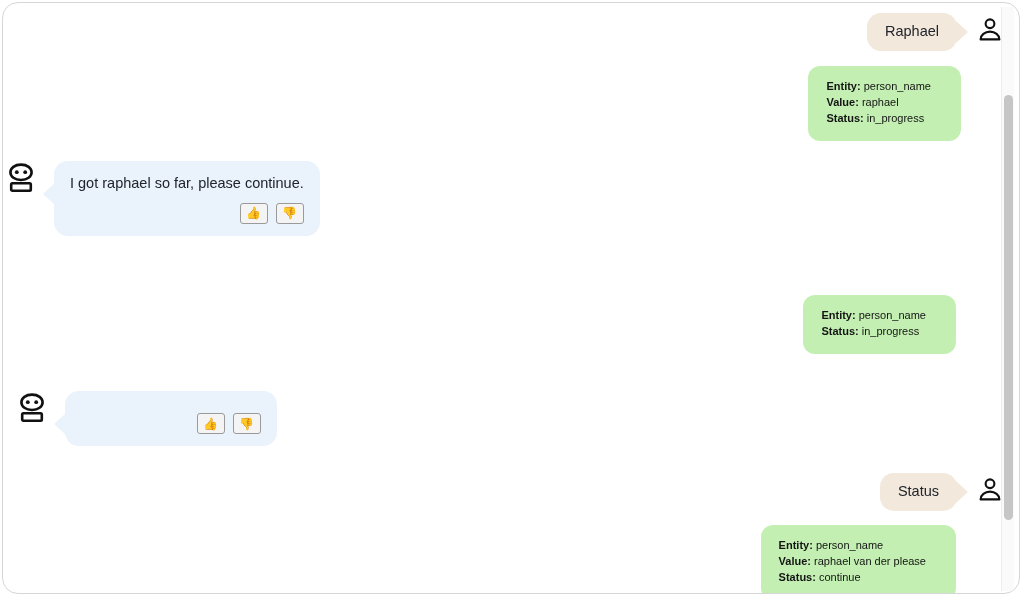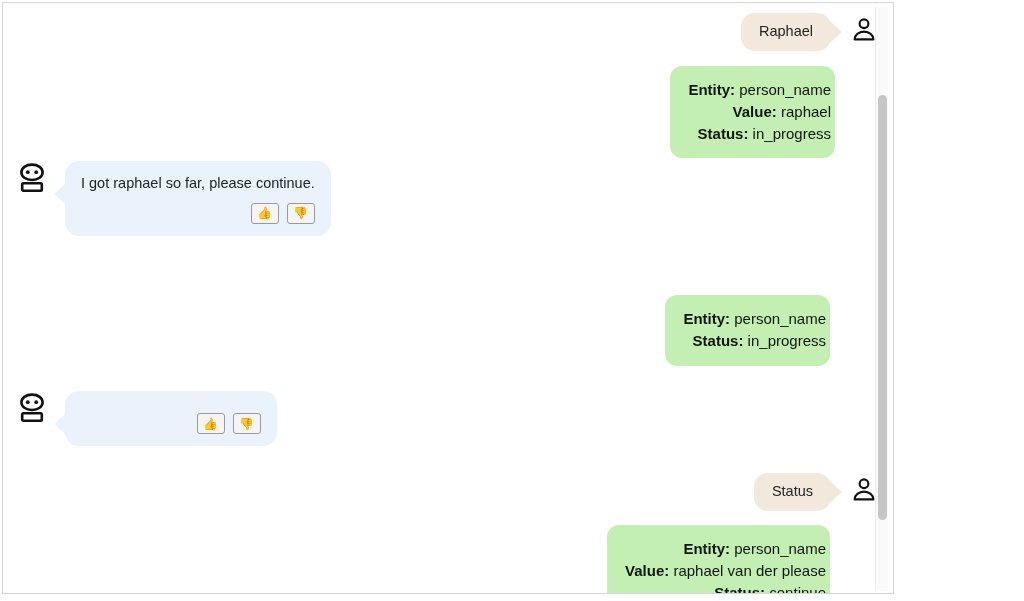--- a/index.html
+++ b/index.html
@@ -13,25 +13,25 @@
     width: 1024px;
     height: 601px;
     box-sizing: border-box;
     background: #ffffff;
     overflow: hidden;
   }
   .chat-frame {
     position: absolute;
     left: 2px;
     top: 2px;
-    width: 892px;
+    width: 1018px;
     height: 592px;
     box-sizing: border-box;
     border: 1px solid #d6d6d6;
-    border-radius: 0;
+    border-radius: 16px;
     background: #ffffff;
     overflow: hidden;
   }
   .chat-scroll {
     position: absolute;
     inset: 0;
     padding: 0;
   }
 
   
@@ -122,26 +122,25 @@
     font-size: 12px;
     line-height: 1;
     cursor: pointer;
     padding: 0;
   }
 
   
   .entity-card {
     background: #c3f0b2;
     border-radius: 12px;
-    padding: 13px 4px 14px 18px;
-    font-size: 15px;
+    padding: 13px 30px 14px 18px;
+    font-size: 11px;
     color: #141414;
     line-height: 1.45;
     white-space: nowrap;
-    text-align: right;
   }
   .entity-line b { font-weight: bold; }
 
   
   .scrollbar-track {
     position: absolute;
     right: 5px;
     top: 4px;
     width: 12px;
     height: 584px;
@@ -188,21 +187,21 @@
             <b>Value:</b>
             <span>raphael</span>
           </div>
           <div class="entity-line">
             <b>Status:</b>
             <span>in_progress</span>
           </div>
         </div>
       </div>
 
-      <div class="row" style="left:12px; top:158px;">
+      <div class="row" style="left:1px; top:158px;">
         <div class="avatar">
           <svg width="28" height="30" viewBox="0 0 26 30" aria-hidden="true">
             <path d="M13 1.6 C19.2 1.6 23.6 5 23.6 9.3 C23.6 13.6 19.2 17 13 17 C6.8 17 2.4 13.6 2.4 9.3 C2.4 5 6.8 1.6 13 1.6 Z" fill="none" stroke="#111" stroke-width="2.6"></path>
             <circle cx="8.8" cy="9.2" r="1.9" fill="#111"></circle>
             <circle cx="17.2" cy="9.2" r="1.9" fill="#111"></circle>
             <rect x="3.2" y="20.2" width="19.6" height="7.6" rx="1.2" fill="none" stroke="#111" stroke-width="2.6"></rect>
           </svg>
         </div>
         <div class="bot-bubble">
           <div class="bot-text">I got raphael so far, please continue.</div>

